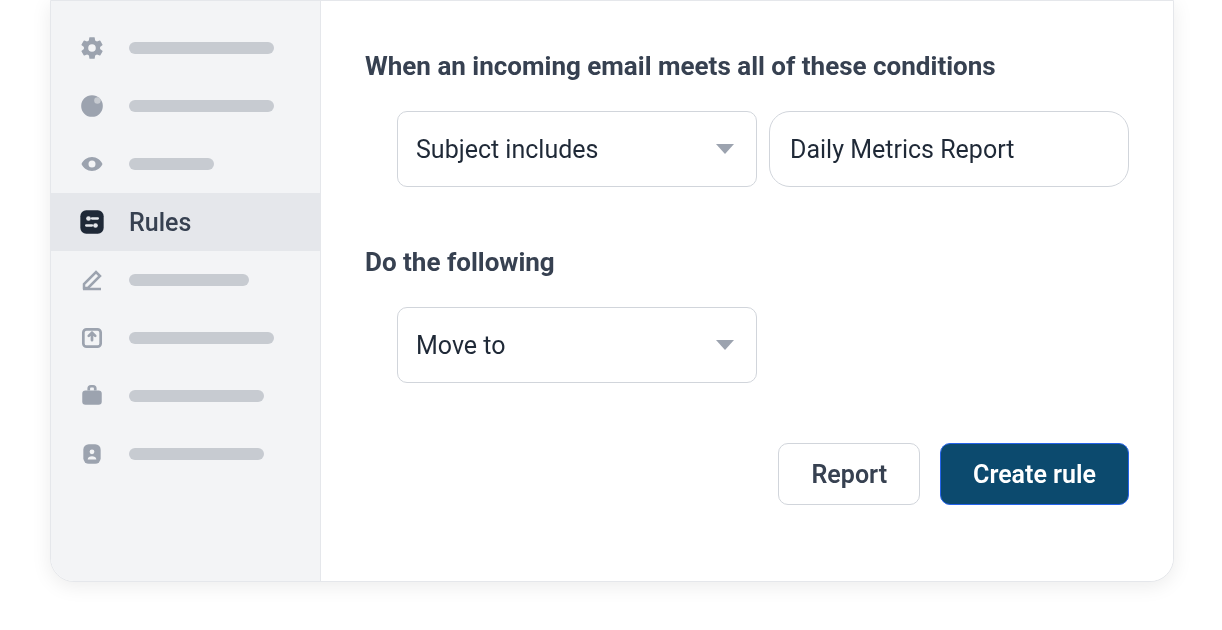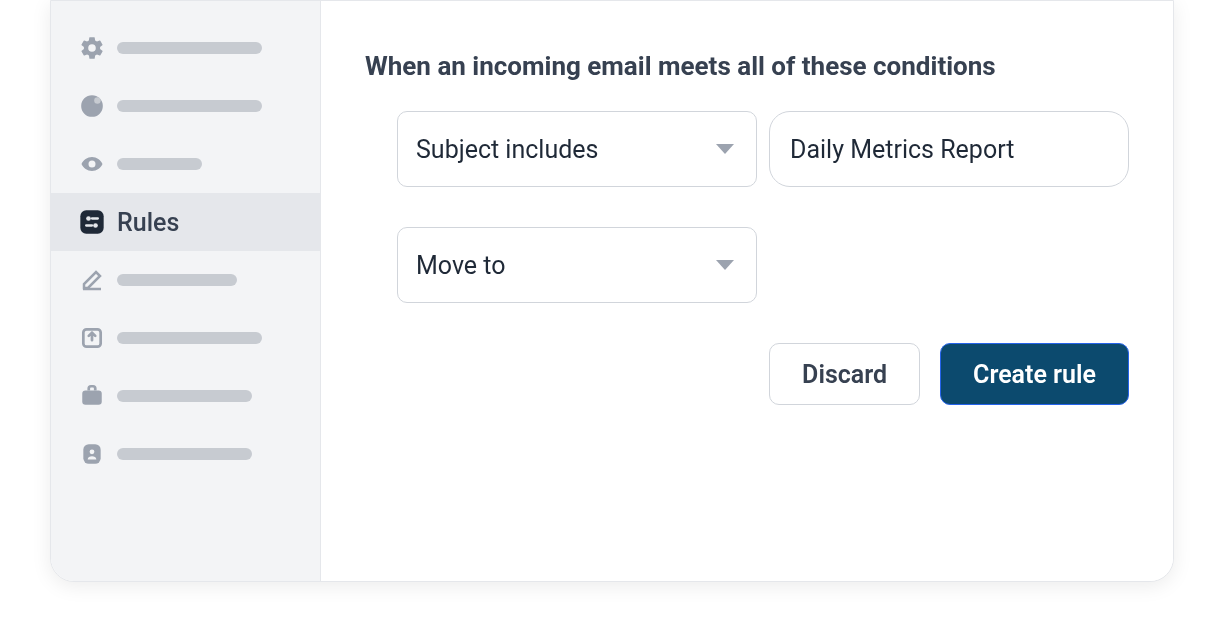--- a/index.html
+++ b/index.html
@@ -30,21 +30,21 @@
     }
     .sidebar {
       width: 270px;
       background: #f3f4f6;
       border-right: 1px solid #e5e7eb;
       padding-top: 18px;
     }
     .sidebar-item {
       display: flex;
       align-items: center;
-      gap: 10px;
+      gap: 22px;
       height: 58px;
       padding: 0 26px;
       cursor: pointer;
     }
     .sidebar-item.active {
       background: #e5e7eb;
     }
     .sidebar-icon {
       width: 30px;
       height: 30px;
@@ -89,21 +89,21 @@
     }
     .section-title {
       font-size: 26px;
       font-weight: 700;
       color: #374151;
       margin-bottom: 30px;
     }
     .form-row {
       display: flex;
       gap: 12px;
-      margin-bottom: 40px;
+      margin-bottom: 60px;
       padding-left: 32px;
     }
     .select-control {
       display: flex;
       align-items: center;
       justify-content: space-between;
       width: 360px;
       height: 76px;
       border: 1px solid #d1d5db;
       border-radius: 10px;
@@ -259,28 +259,29 @@
     <div class="section-title">When an incoming email meets all of these conditions</div>
 
     <div class="form-row">
       <div class="select-control">
         <span class="select-label">Subject includes</span>
         <span class="chevron"></span>
       </div>
       <input type="text" class="text-input" value="Daily Metrics Report" style="">
     </div>
 
+    <div class="section-title">Do the following</div>
 
     <div class="form-row">
       <div class="select-control">
         <span class="select-label">Move to</span>
         <span class="chevron"></span>
       </div>
     </div>
 
     <div class="actions">
-      <button class="btn btn-secondary">Discard</button>
+      <button class="btn btn-secondary">Report</button>
       <button class="btn btn-primary">Create rule</button>
     </div>
 
   </div>
 
 </div>
 
 </body></html>

